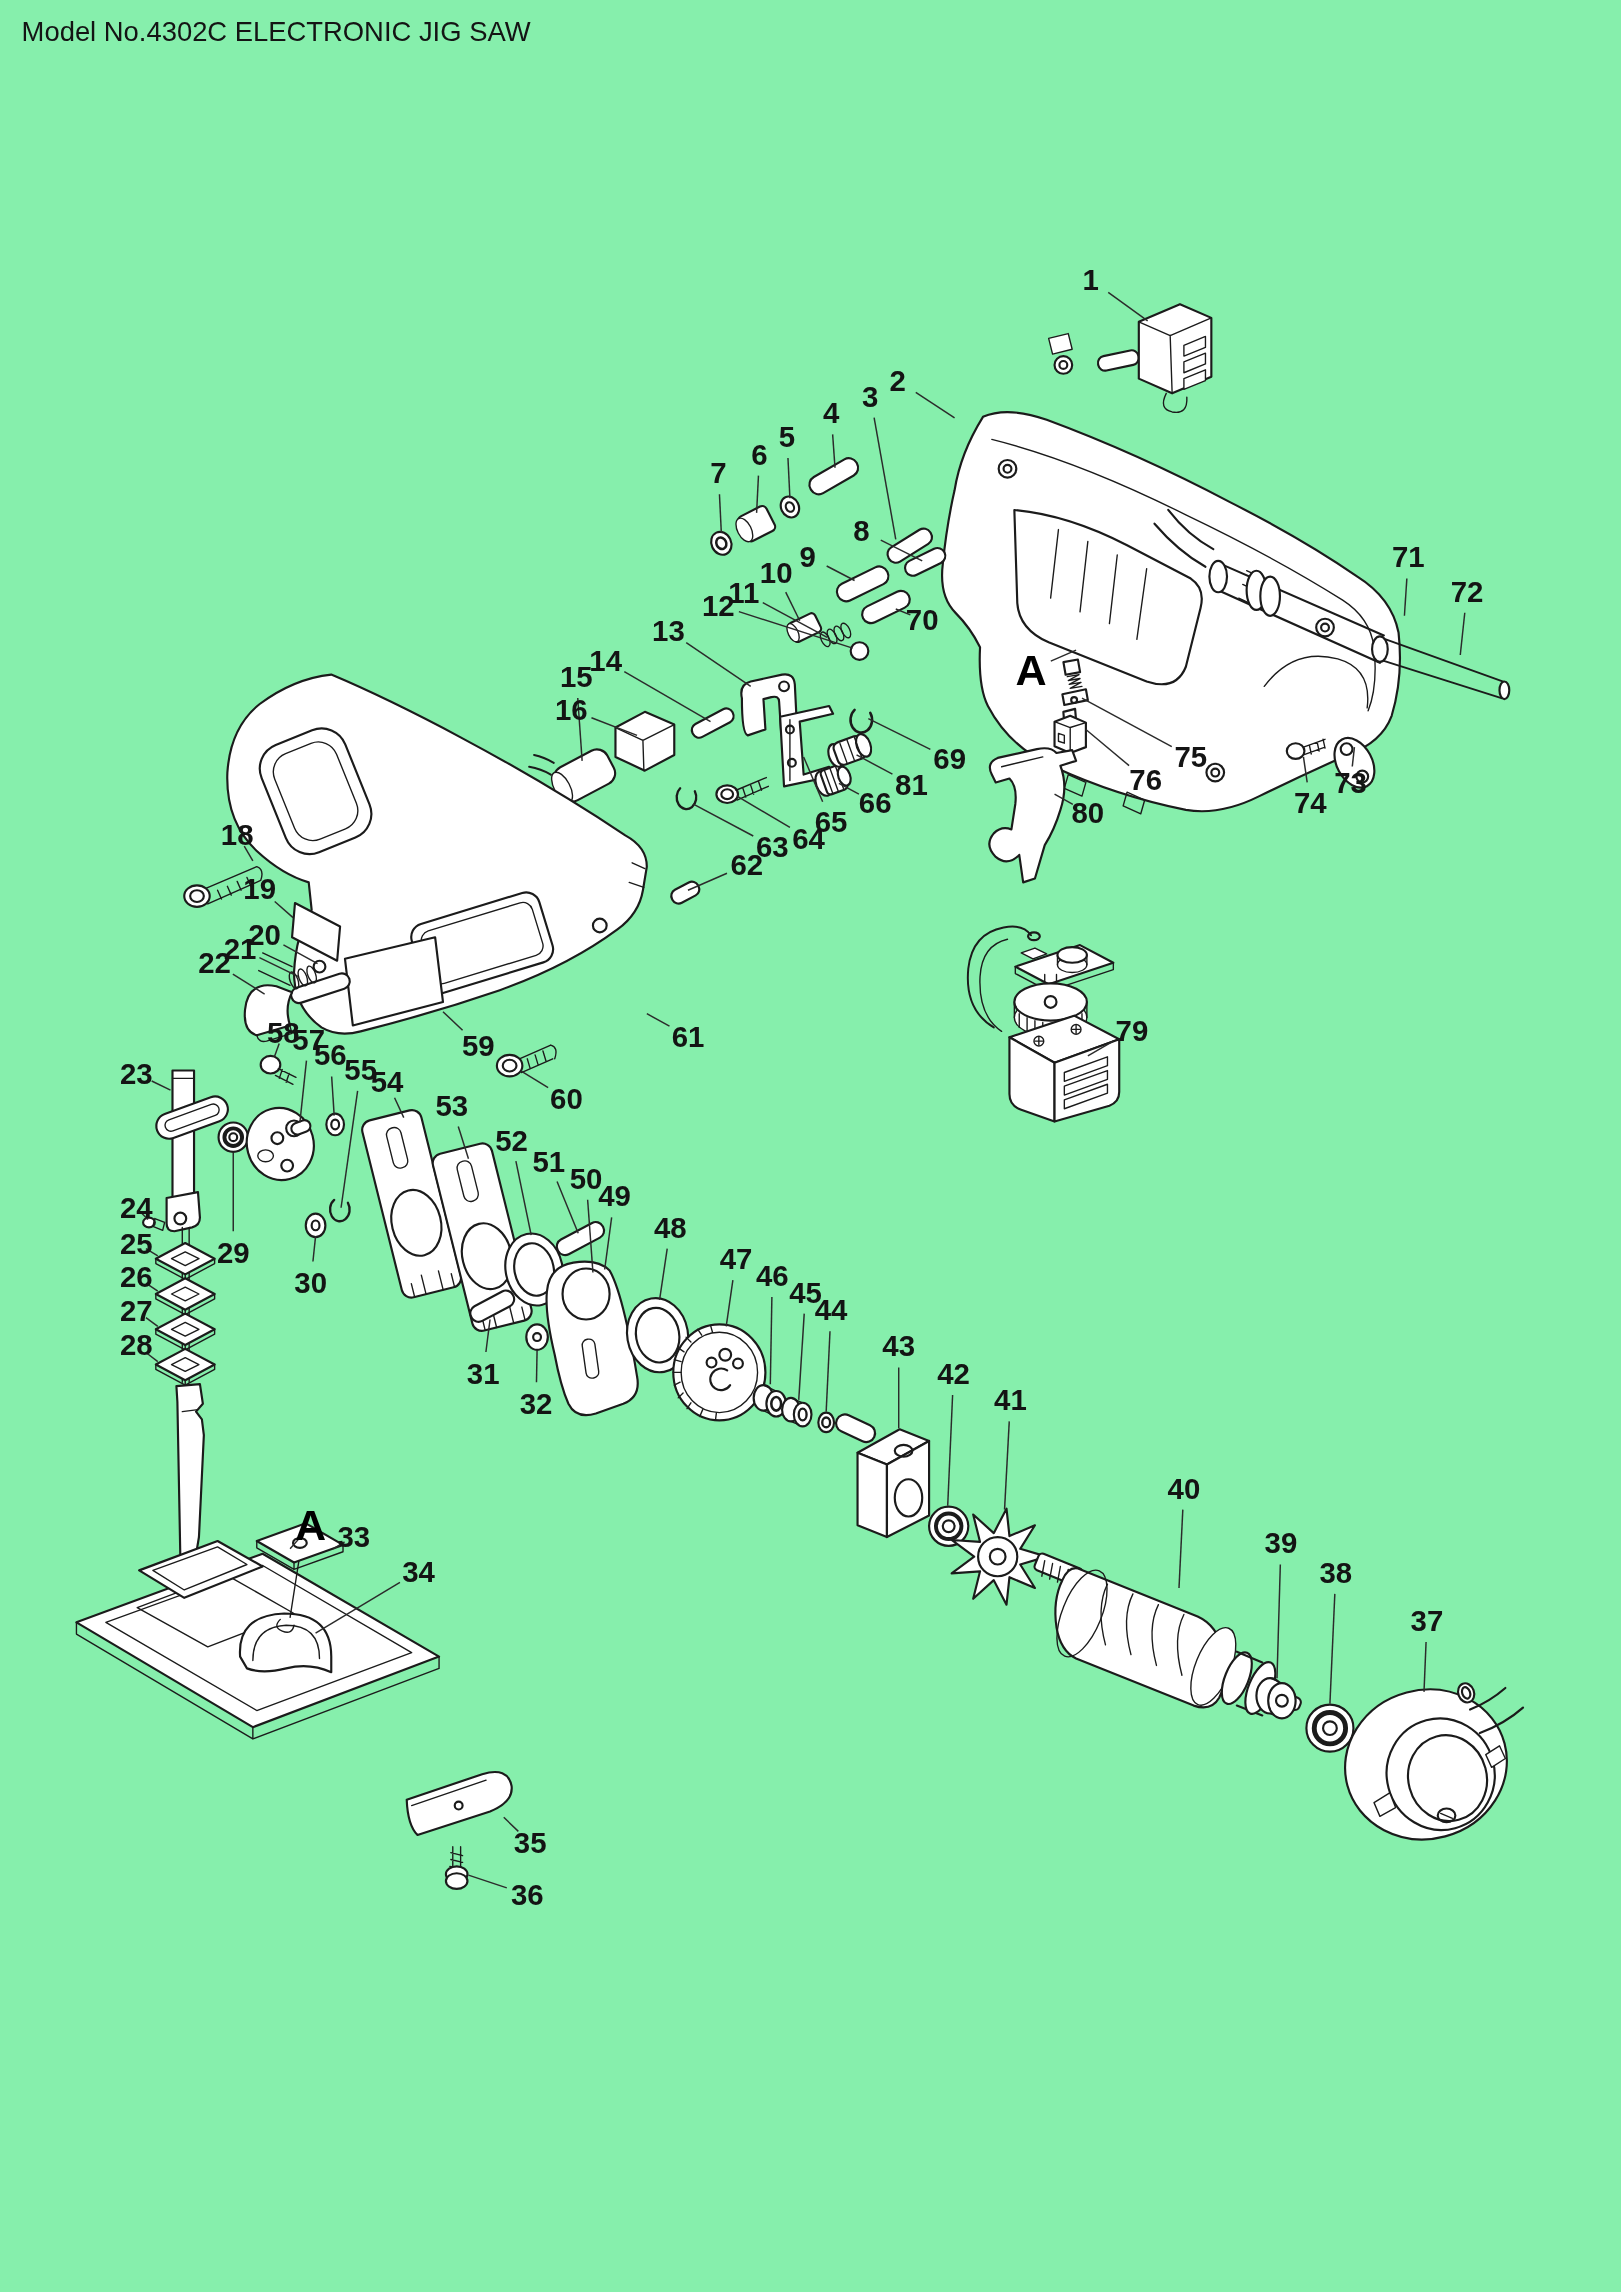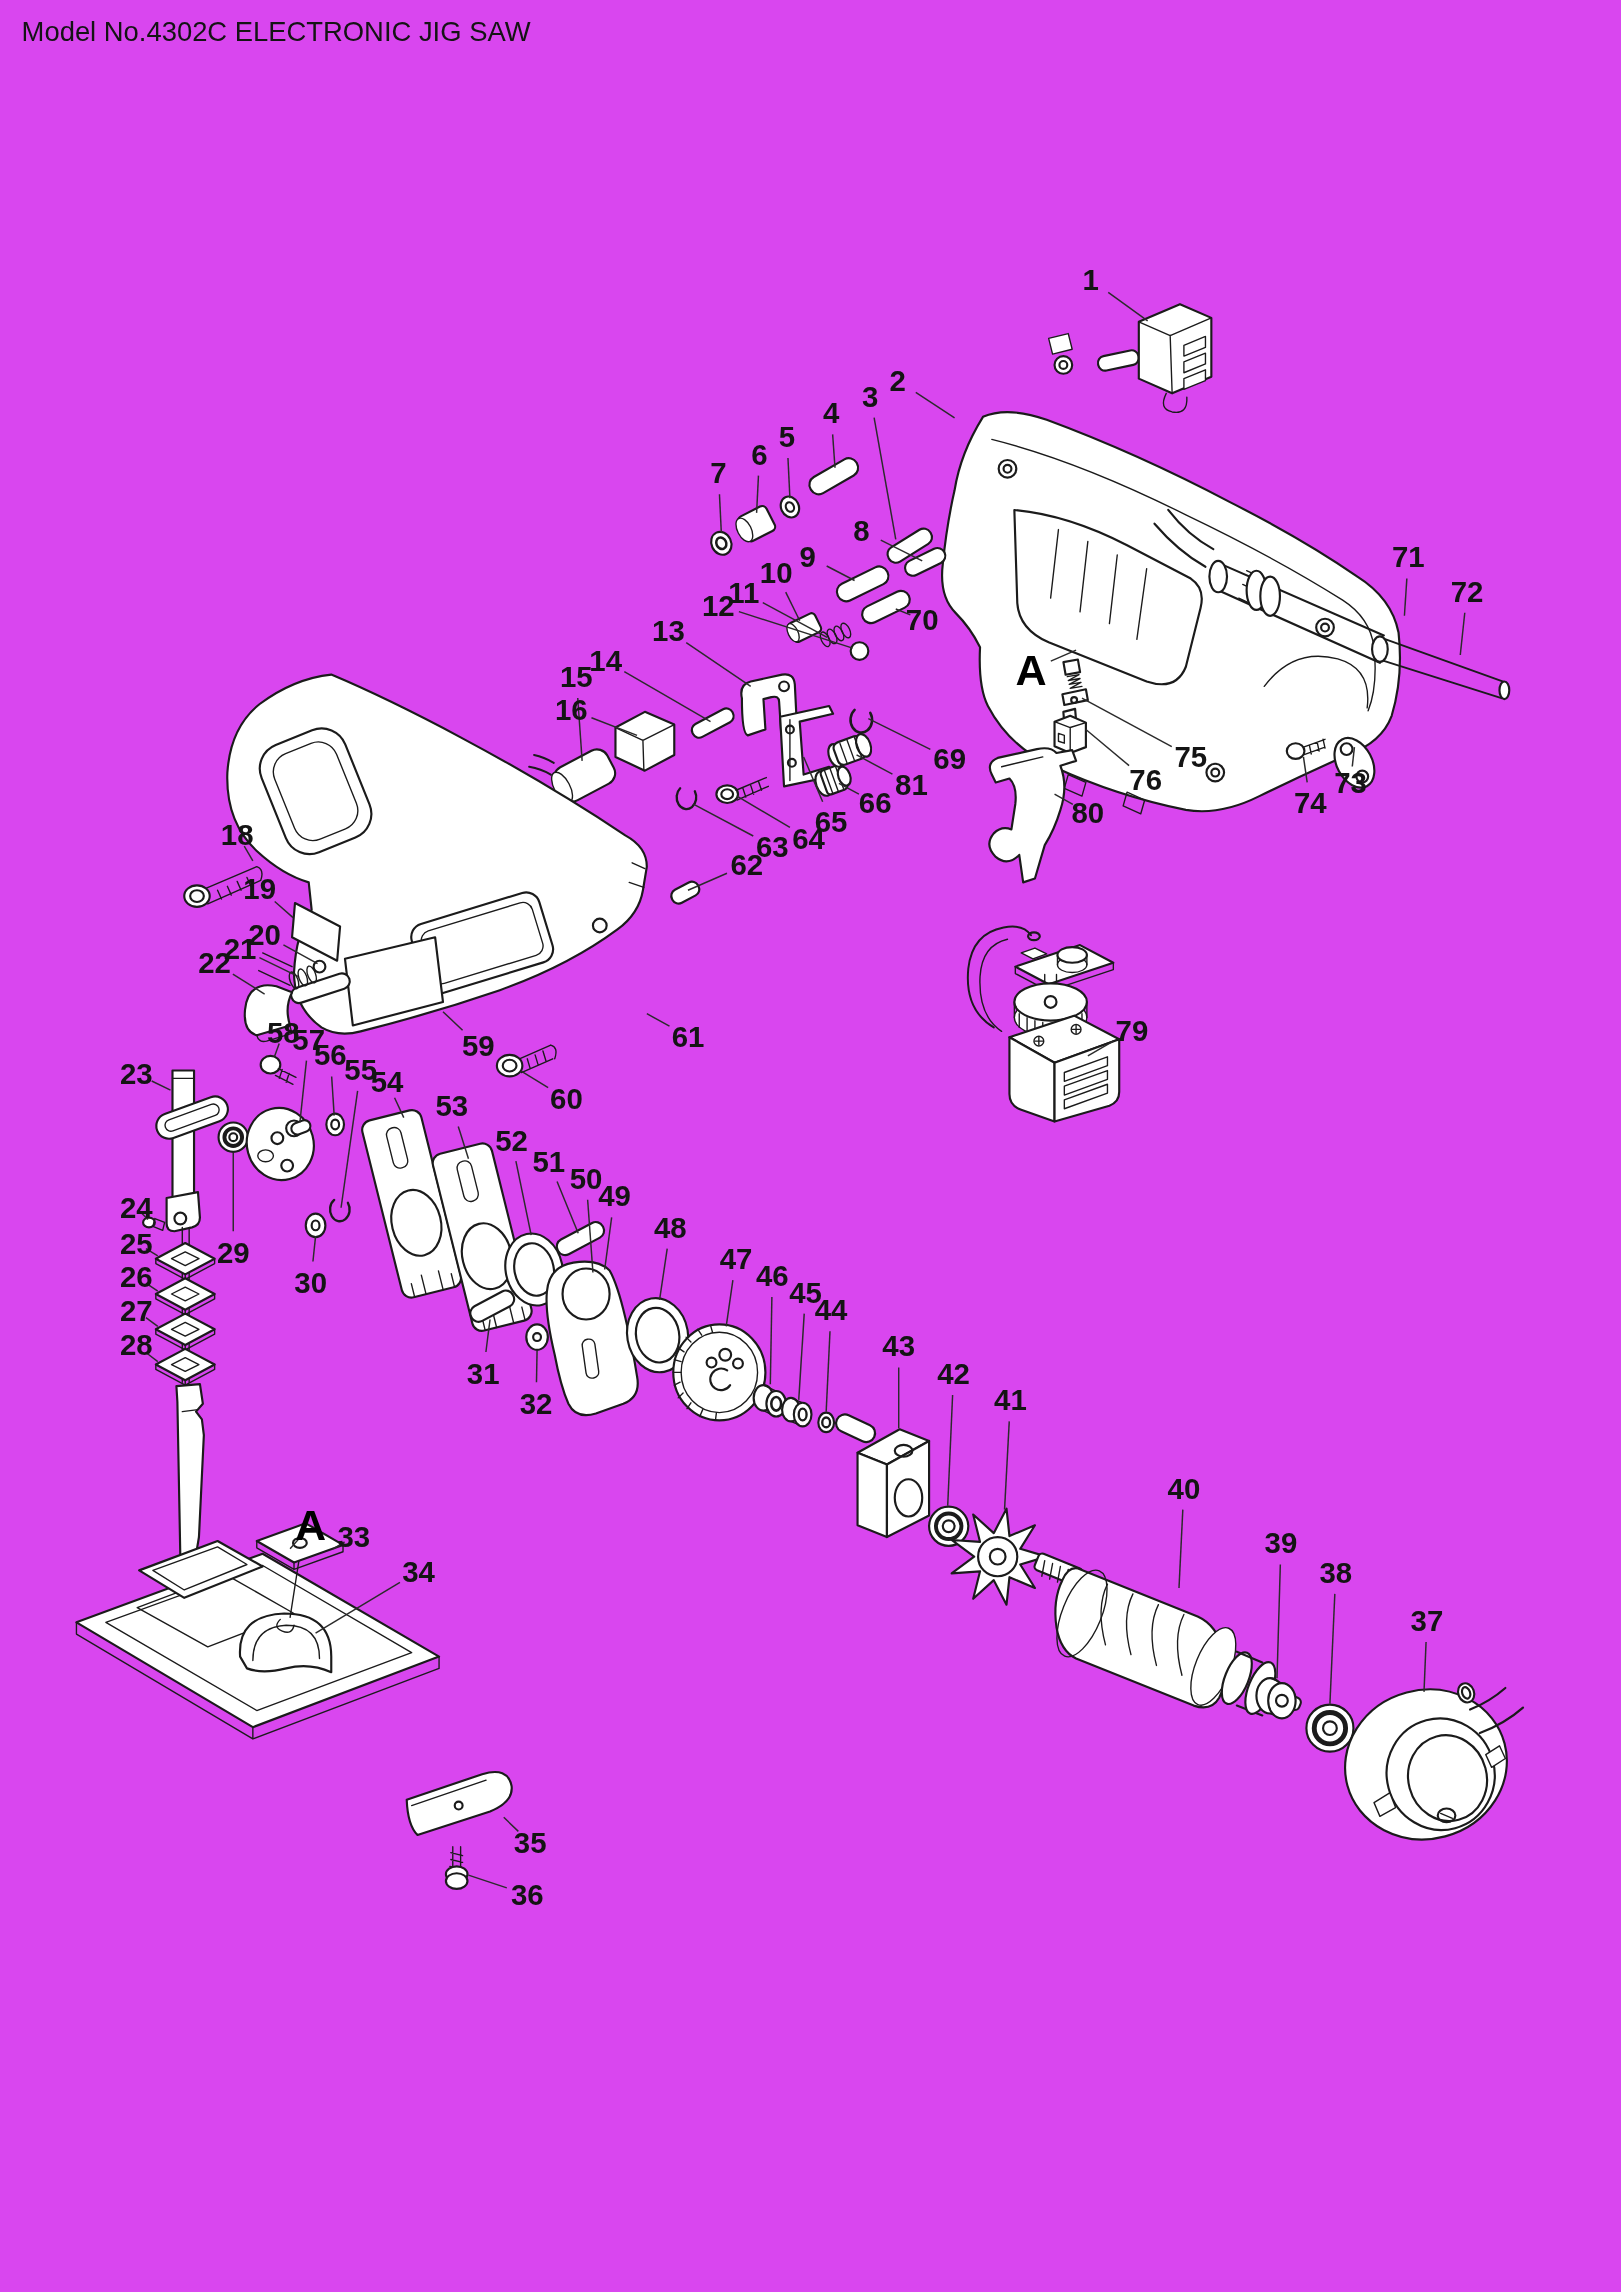--- a/index.html
+++ b/index.html
@@ -1,16 +1,16 @@
 <!DOCTYPE html>
 <html><head>
 <meta charset="utf-8">
 <style>
   html,body{margin:0;padding:0;background:#fff;}
-  .page{position:relative;width:1621px;height:2293px;background:#d946ef;overflow:hidden;
+  .page{position:relative;width:1621px;height:2293px;background:#86efac;overflow:hidden;
         font-family:"Liberation Sans",sans-serif;}
   .title{position:absolute;left:21.6px;top:15.7px;font-size:27.4px;color:#141414;
          font-family:"Liberation Sans",sans-serif;letter-spacing:0px;}
   svg{position:absolute;left:0;top:0;}
   .art{stroke:#1b1b1b;fill:none;stroke-width:2.2;stroke-linecap:round;stroke-linejoin:round;}
   .art .thin{stroke-width:1.4;}
   .art .w{fill:#ffffff;}
   .leader{stroke:#2b2b2b;stroke-width:1.5;}
   .callout-num{font:600 30px "Liberation Sans",sans-serif;fill:#141414;
                text-anchor:middle;dominant-baseline:central;}

